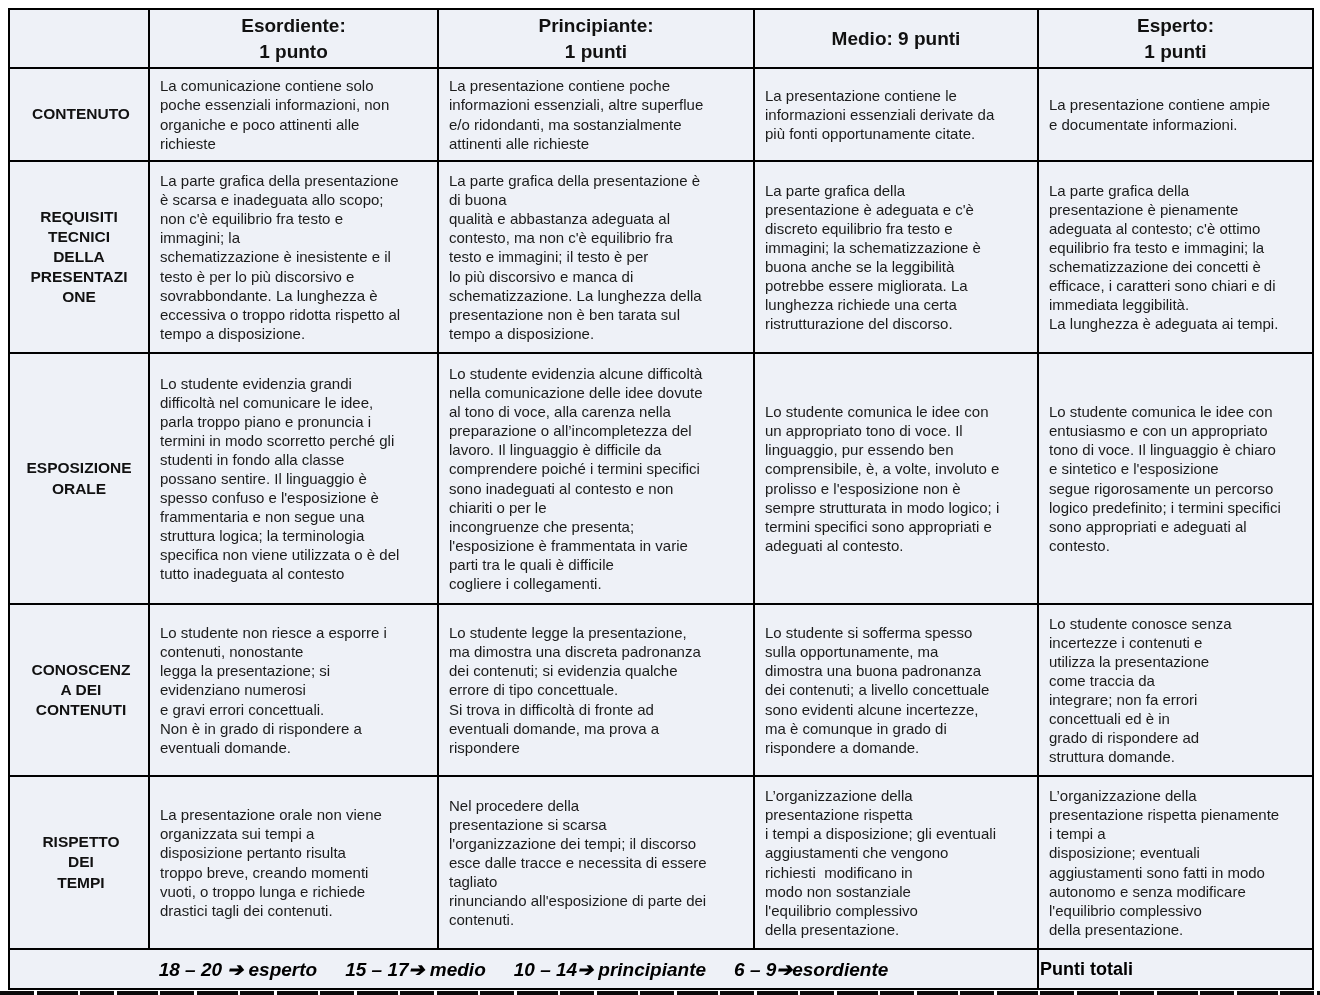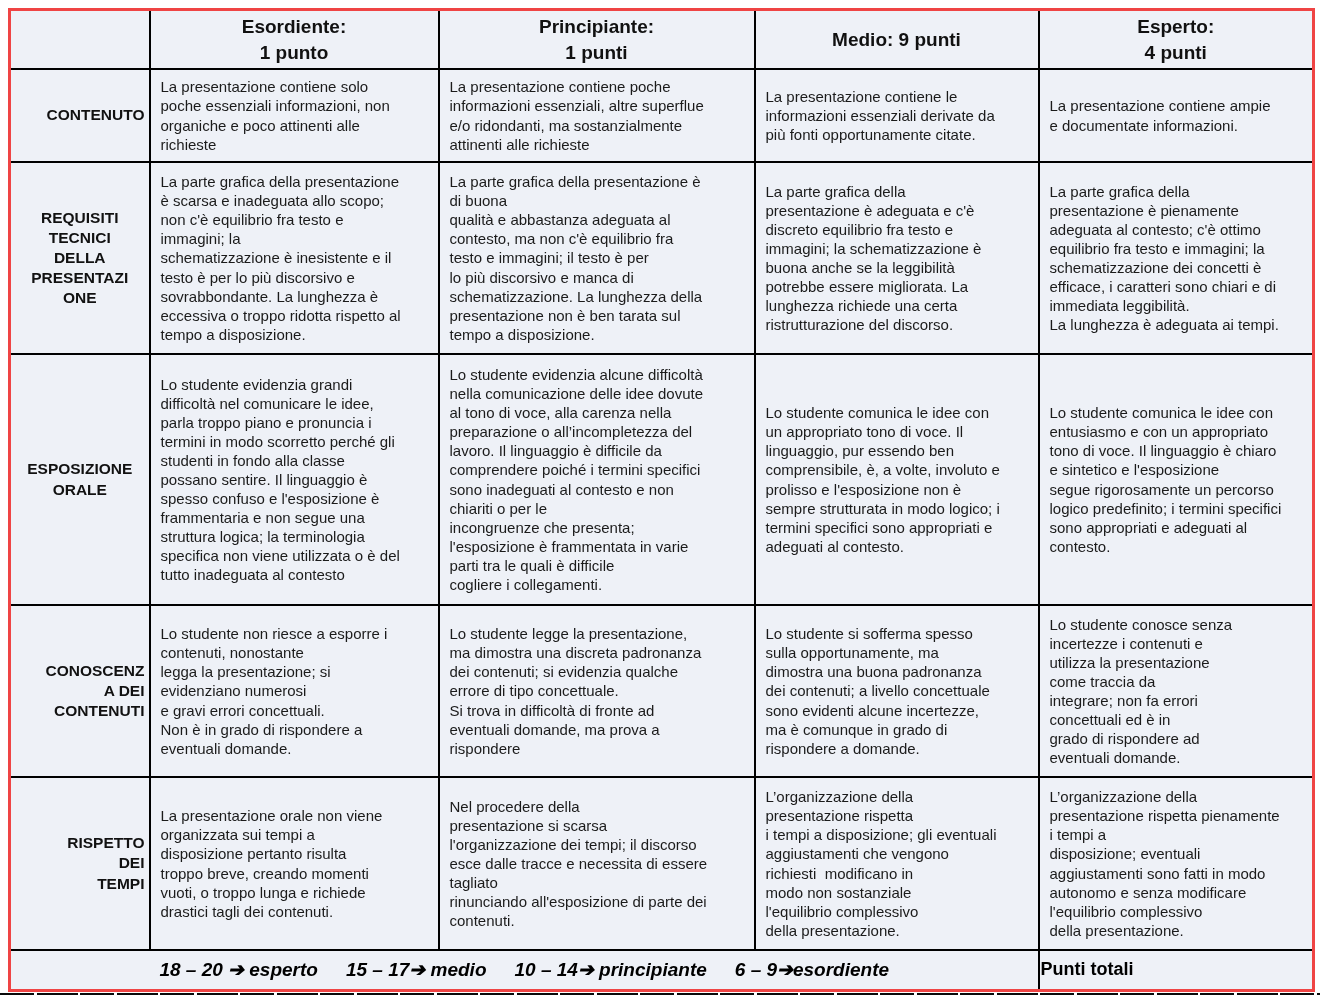--- a/index.html
+++ b/index.html
@@ -15,36 +15,36 @@
     border-collapse: collapse;
     table-layout: fixed;
     width: 1304px;
     background: #eef1f7;
   }
   table.rubric th, table.rubric td {
     border: 2px solid #000;
     vertical-align: middle;
     overflow: hidden;
   }
-  table.rubric { border: 3px solid #ef4444; }
+  table.rubric { border: 1px solid #ef4444; }
 
   thead th {
     height: 55px;
     font-size: 19px;
     font-weight: bold;
     text-align: center;
     line-height: 1.35;
     white-space: pre-line;
     color: #111;
   }
 
   th.crit {
     font-size: 15.5px;
     font-weight: bold;
-    text-align: right;
+    text-align: center;
     padding: 4px 4px 4px 8px;
     white-space: pre-line;
     line-height: 1.3;
     color: #111;
   }
   th.crit.center { text-align: center; padding: 4px 4px; }
 
   td.cell {
     font-size: 15px;
     line-height: 1.27;
@@ -99,27 +99,27 @@
     </colgroup>
     <thead>
       <tr>
         <th></th>
         <th>Esordiente:
 1 punto</th>
         <th>Principiante:
 1 punti</th>
         <th>Medio: 9 punti</th>
         <th>Esperto:
-4 punti</th>
+1 punti</th>
       </tr>
     </thead>
     <tbody id="rubric-body">
         <tr>
     <th class="crit">CONTENUTO</th>
-    <td class="cell">La presentazione contiene solo
+    <td class="cell">La comunicazione contiene solo
 poche essenziali informazioni, non
 organiche e poco attinenti alle
 richieste</td>
     <td class="cell">La presentazione contiene poche
 informazioni essenziali, altre superflue
 e/o ridondanti, ma sostanzialmente
 attinenti alle richieste</td>
     <td class="cell">La presentazione contiene le
 informazioni essenziali derivate da
 più fonti opportunamente citate.</td>
@@ -235,21 +235,21 @@
 sono evidenti alcune incertezze,
 ma è comunque in grado di
 rispondere a domande.</td>
     <td class="cell">Lo studente conosce senza
 incertezze i contenuti e
 utilizza la presentazione
 come traccia da
 integrare; non fa errori
 concettuali ed è in
 grado di rispondere ad
-eventuali domande.</td>
+struttura domande.</td>
   </tr>
         <tr>
     <th class="crit">RISPETTO
 DEI
 TEMPI</th>
     <td class="cell">La presentazione orale non viene
 organizzata sui tempi a
 disposizione pertanto risulta
 troppo breve, creando momenti
 vuoti, o troppo lunga e richiede

